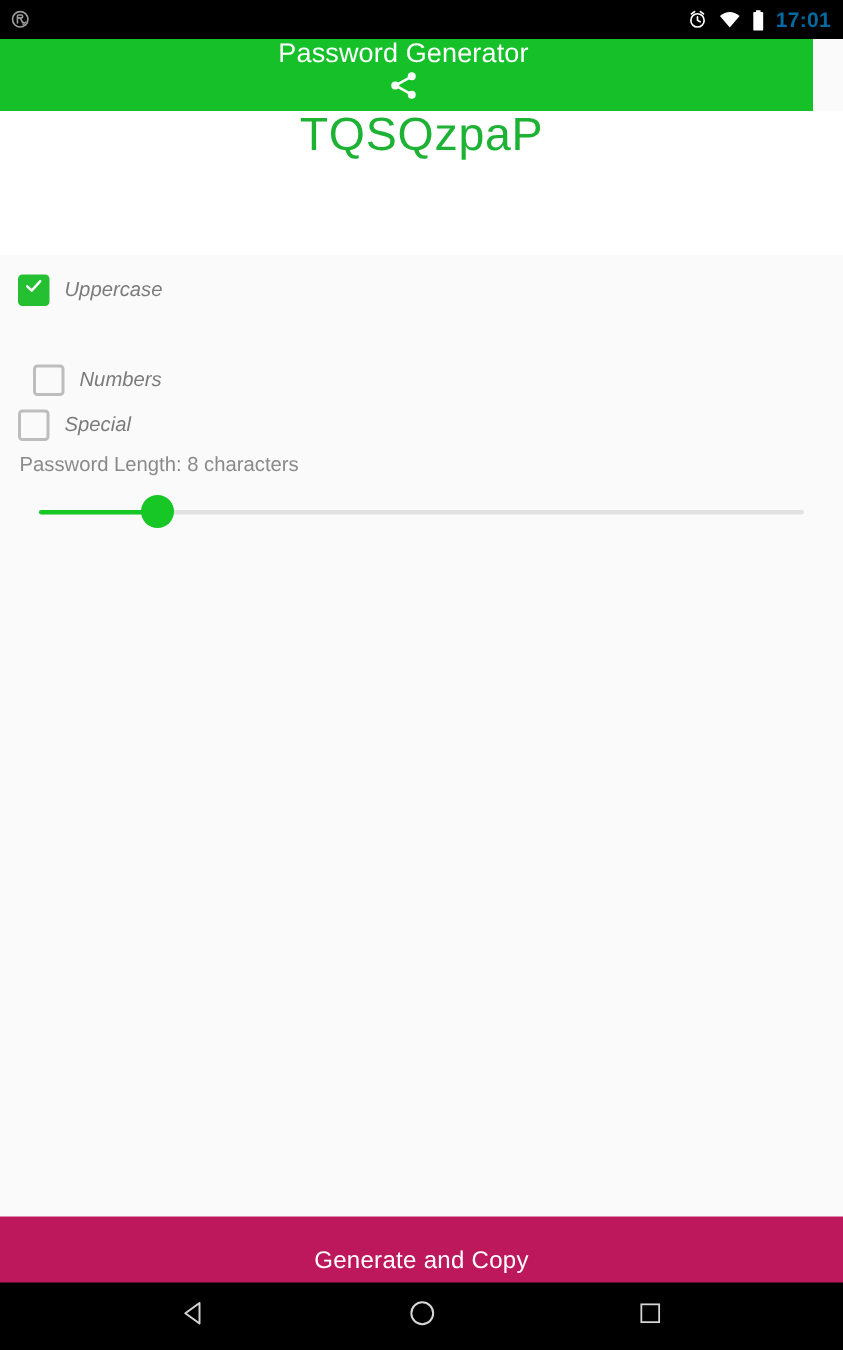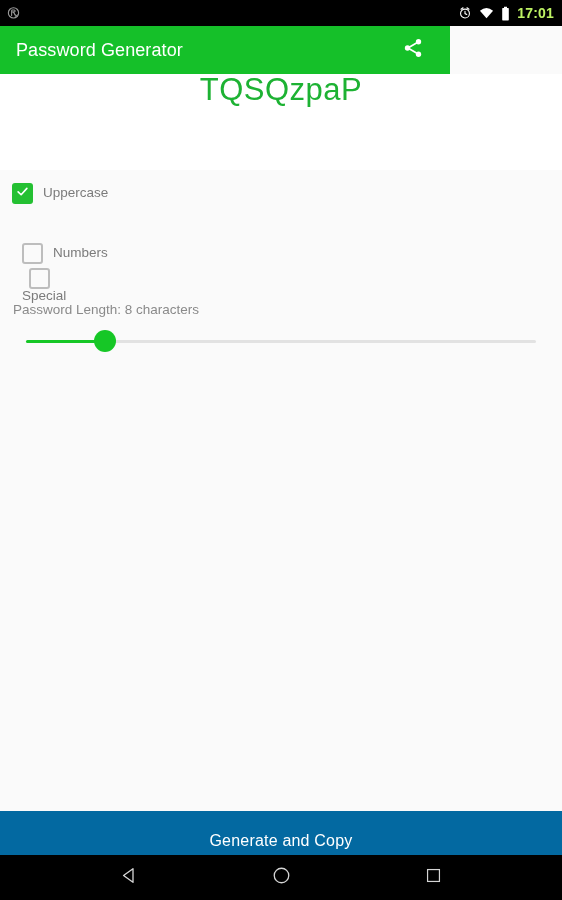--- a/index.html
+++ b/index.html
@@ -39,39 +39,40 @@
   .status-right {
     display: flex;
     align-items: center;
     gap: 7px;
   }
   .status-icon {
     display: block;
     line-height: 0;
   }
   .status-time {
-    color: #bef264;
+    color: #0369a1;
     font-size: 14px;
     font-weight: bold;
     letter-spacing: 0.2px;
     line-height: 1;
     padding-bottom: 1px;
   }
 
   
   .app-bar {
     position: absolute;
     left: 0; top: 26px;
-    width: 450px;
+    width: 542px;
     height: 48px;
     background: #15c029;
     display: flex;
     align-items: center;
     box-sizing: border-box;
     padding: 0 20px 0 16px;
+    flex-direction: column;
   }
   .app-title {
     color: #ffffff;
     font-size: 18px;
     line-height: 1;
     letter-spacing: 0.1px;
     white-space: nowrap;
   }
   .app-bar-spacer { flex: 1 1 auto; }
   .share-btn {
@@ -108,25 +109,26 @@
     height: 641px;
     background: #fafafa;
   }
 
   .checkbox-row {
     position: absolute;
     left: 12px;
     height: 30px;
     display: flex;
     align-items: center;
+    font-style: italic;
   }
   .checkbox-row.r0 { top: 178px; }
   .checkbox-row.r1 { top: 208px; }
   .checkbox-row.r2 { top: 238px; padding-left: 10px; }
-  .checkbox-row.r3 { top: 268px; flex-direction: column; }
+  .checkbox-row.r3 { top: 268px; }
 
   .cbox {
     width: 21px;
     height: 21px;
     border-radius: 3px;
     box-sizing: border-box;
     flex: 0 0 auto;
     display: flex;
     align-items: center;
     justify-content: center;
@@ -196,21 +198,21 @@
     background: #16c726;
   }
 
   
   .generate-btn {
     position: absolute;
     left: 0;
     top: 811px;
     width: 562px;
     height: 60px;
-    background: #0369a1;
+    background: #be185d;
     display: flex;
     align-items: center;
     justify-content: center;
   }
   .generate-btn-label {
     color: #ffffff;
     font-size: 16px;
     line-height: 1;
     letter-spacing: 0.2px;
     white-space: nowrap;

